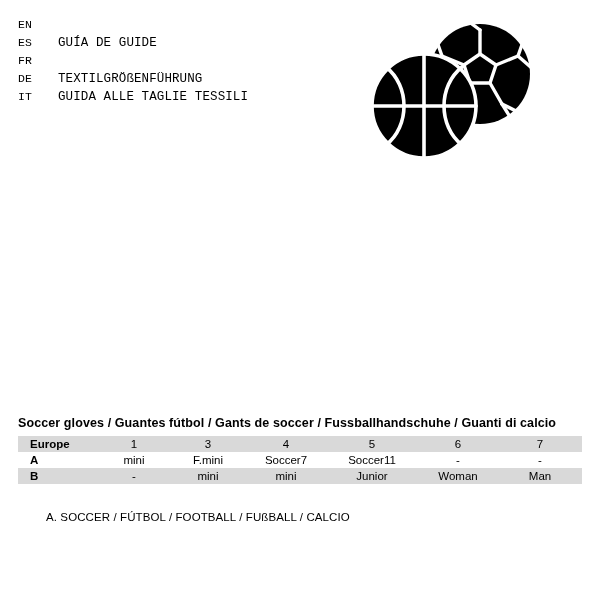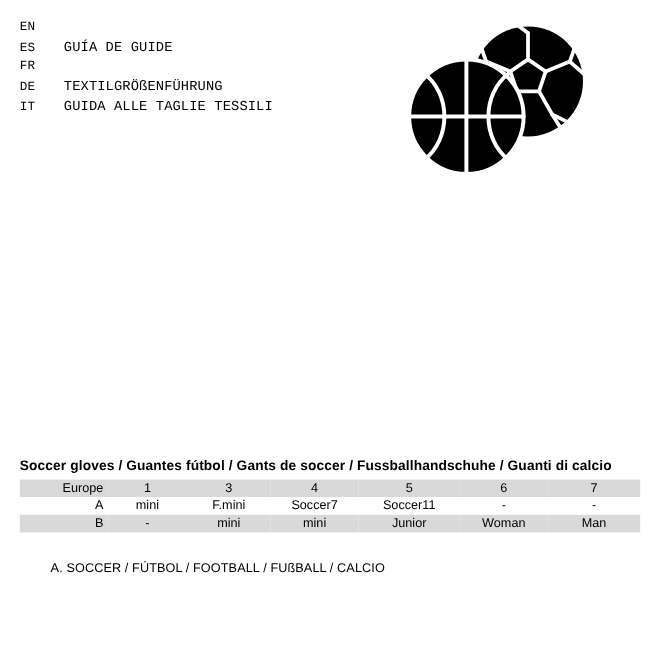--- a/index.html
+++ b/index.html
@@ -82,22 +82,23 @@
     white-space: nowrap;
   }
   table.size-table tr.header-row td,
   table.size-table tr.row-b td {
     background: #d9d9d9;
   }
   table.size-table tr.row-a td {
     background: #ffffff;
   }
   table.size-table td.label-cell {
-    text-align: right;
-    padding-left: 1px;
+    text-align: left;
+    padding-left: 12px;
+    font-weight: bold;
   }
   col.c0 { width: 80px; }
   col.c1 { width: 72px; }
   col.c2 { width: 76px; }
   col.c3 { width: 80px; }
   col.c4 { width: 92px; }
   col.c5 { width: 80px; }
   col.c6 { width: 84px; }
 
   

